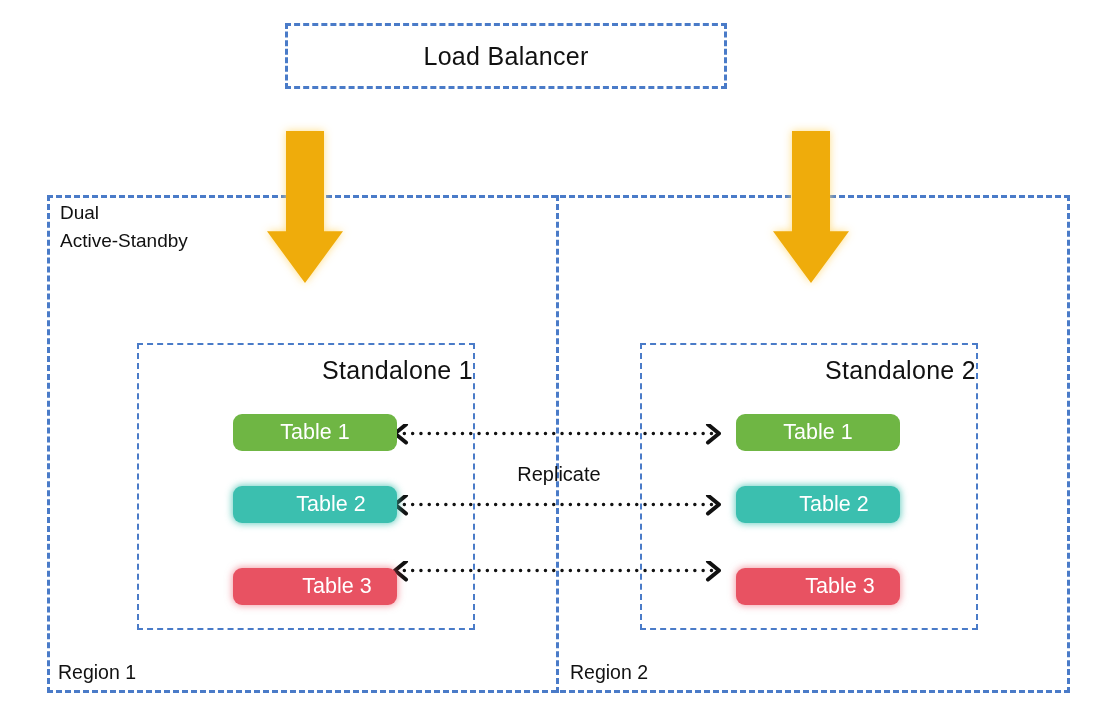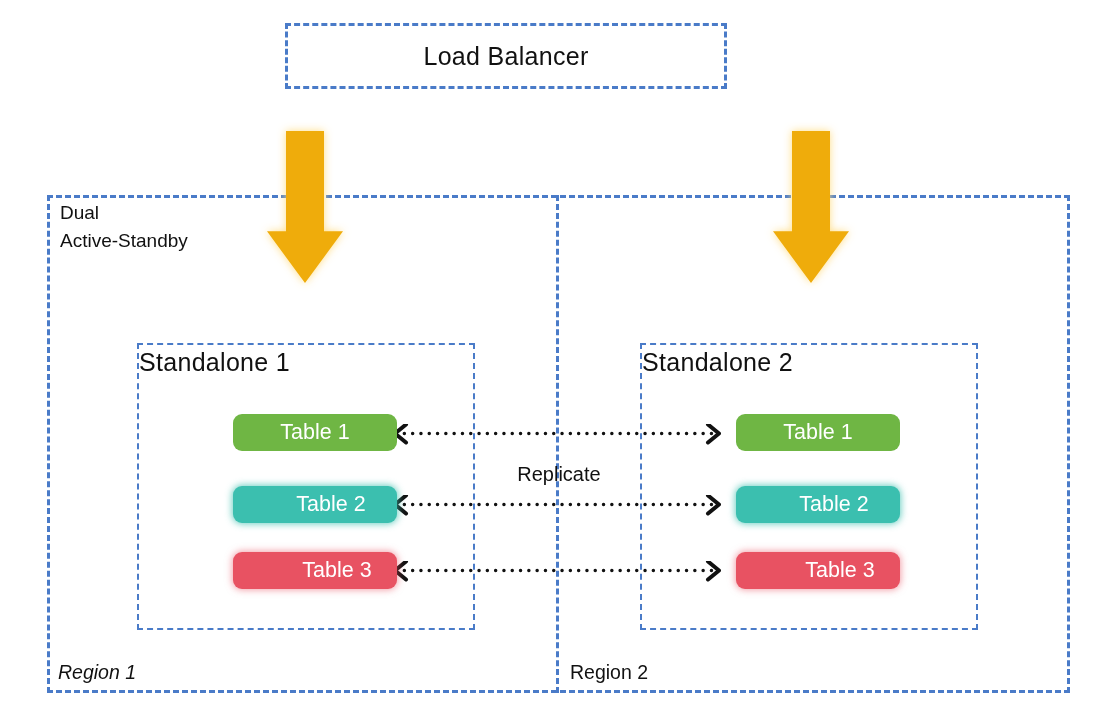--- a/index.html
+++ b/index.html
@@ -41,42 +41,42 @@
   }
   .standalone-box {
     border-width: 2.5px;
     width: 338px; height: 287px; top: 343px;
     z-index: 1;
   }
   .standalone-1 { left: 137px; }
   .standalone-2 { left: 640px; }
   .standalone-title {
     position: absolute;
-    top: 3px; left: 0; width: 100%;
-    text-align: left;
+    top: 11px; left: 0; width: 100%;
+    text-align: right;
     font-size: 25px;
     letter-spacing: 0.3px;
   }
 
   
   .corner-label {
     position: absolute;
     left: 60px; top: 199px;
     font-size: 19px;
     line-height: 28px;
     white-space: pre-line;
     z-index: 2;
   }
   .region-label {
     position: absolute;
     top: 661px;
     font-size: 19.5px;
     z-index: 2;
   }
-  .region-label-1 { left: 58px; font-style: italic; }
+  .region-label-1 { left: 58px; }
   .region-label-2 { left: 570px; }
   .replicate-label {
     position: absolute;
     left: 479px; top: 463px; width: 160px;
     text-align: center;
     font-size: 20px;
     z-index: 3;
   }
 
   
@@ -104,21 +104,21 @@
     border-radius: 9px;
     display: flex; align-items: center; justify-content: center;
     color: #ffffff;
     font-size: 21.5px;
     z-index: 3;
   }
   .col-left  { left: 233px; }
   .col-right { left: 736px; }
   .row-1 { top: 414px; }
   .row-2 { top: 486px; padding-left: 32px; }
-  .row-3 { top: 552px; padding-left: 44px; }
+  .row-3 { top: 568px; padding-left: 44px; }
   .glow-teal { box-shadow: 0 0 7px 1px rgba(59, 191, 175, 0.75); }
   .glow-red  { box-shadow: 0 0 7px 1px rgba(232, 82, 98, 0.55); }
 
   
   .connector-svg {
     position: absolute;
     left: 380px; top: 418px;
     width: 354px; height: 165px;
     z-index: 2;
   }

